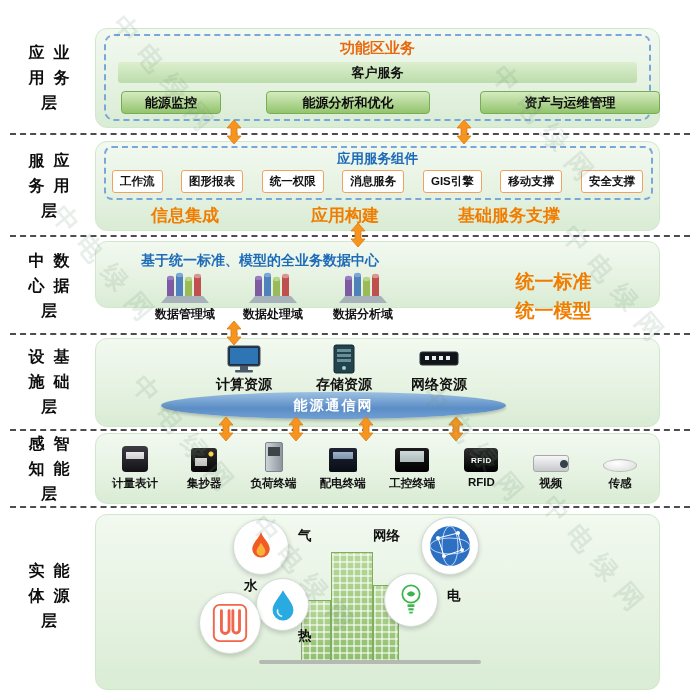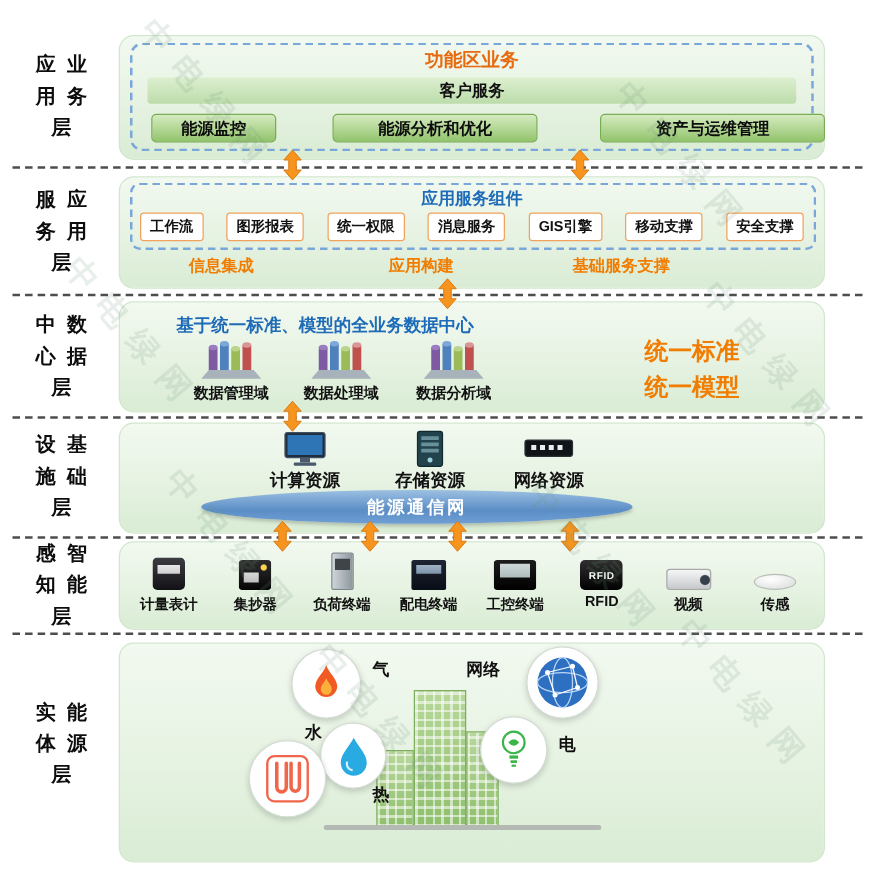--- a/index.html
+++ b/index.html
@@ -37,21 +37,21 @@
 
   
   .l2-box { position:absolute; left:8px; right:6px; top:4px; height:54px;
             border:2px dashed #7aa7d9; border-radius:8px; }
   .l2-title { position:absolute; top:8px; left:0; width:100%; text-align:center;
               color:#1e6bb8; font-size:13.5px; font-weight:bold; }
   .chip-row { position:absolute; top:28px; left:16px; right:16px; display:flex;
               justify-content:space-between; }
   .chip { background:#fff; border:1px solid #f0a35e; border-radius:3px; padding:3px 7px;
           font-size:11.5px; font-weight:bold; color:#111; white-space:nowrap;text-align:center; }
-  .func { position:absolute; top:62px; color:#f07d00; font-size:13px; font-weight:bold; }
+  .func { position:absolute; top:62px; color:#f07d00; font-size:17px; font-weight:bold; }
 
   
   .l3-title { position:absolute; left:45px; top:10px; color:#1e6bb8; font-size:14px; font-weight:bold; }
   .domain { position:absolute; top:28px; width:88px; display:flex; flex-direction:column; align-items:center; }
   .domain-label { margin-top:2px; font-size:12px; font-weight:bold; color:#111; }
   .standards { position:absolute; left:400px; top:26px; width:115px; text-align:center;
                color:#f07d00; font-size:19px; font-weight:bold; line-height:1.5; }
 
   
   .res { position:absolute; top:5px; width:86px; display:flex; flex-direction:column; align-items:center; }
@@ -173,21 +173,21 @@
       <span class="chip">消息服务</span>
       <span class="chip">GIS引擎</span>
       <span class="chip">移动支撑</span>
       <span class="chip">安全支撑</span>
     </div>
     <span class="func" style="left:55px">信息集成</span>
     <span class="func" style="left:215px">应用构建</span>
     <span class="func" style="left:362px">基础服务支撑</span>
   </div>
 
-  <div class="panel" style="top:241px;height:89px">
+  <div class="panel" style="top:241px;height:67px">
     <div class="l3-title">基于统一标准、模型的全业务数据中心</div>
 
     <div class="domain" style="left:45px">
       <svg width="48" height="34" viewBox="0 0 48 34">
         <polygon points="6,26 42,26 48,33 0,33" fill="#a8b2ba"></polygon>
         <rect x="6" y="8" width="7" height="18" fill="#7e5aa2"></rect>
           <ellipse cx="9.5" cy="8" rx="3.5" ry="2.2" fill="#9b7cc0"></ellipse>
         <rect x="15" y="5" width="7" height="21" fill="#4f81bd"></rect>
           <ellipse cx="18.5" cy="5" rx="3.5" ry="2.2" fill="#7da7d9"></ellipse>
         <rect x="24" y="9" width="7" height="17" fill="#9bbb59"></rect>

